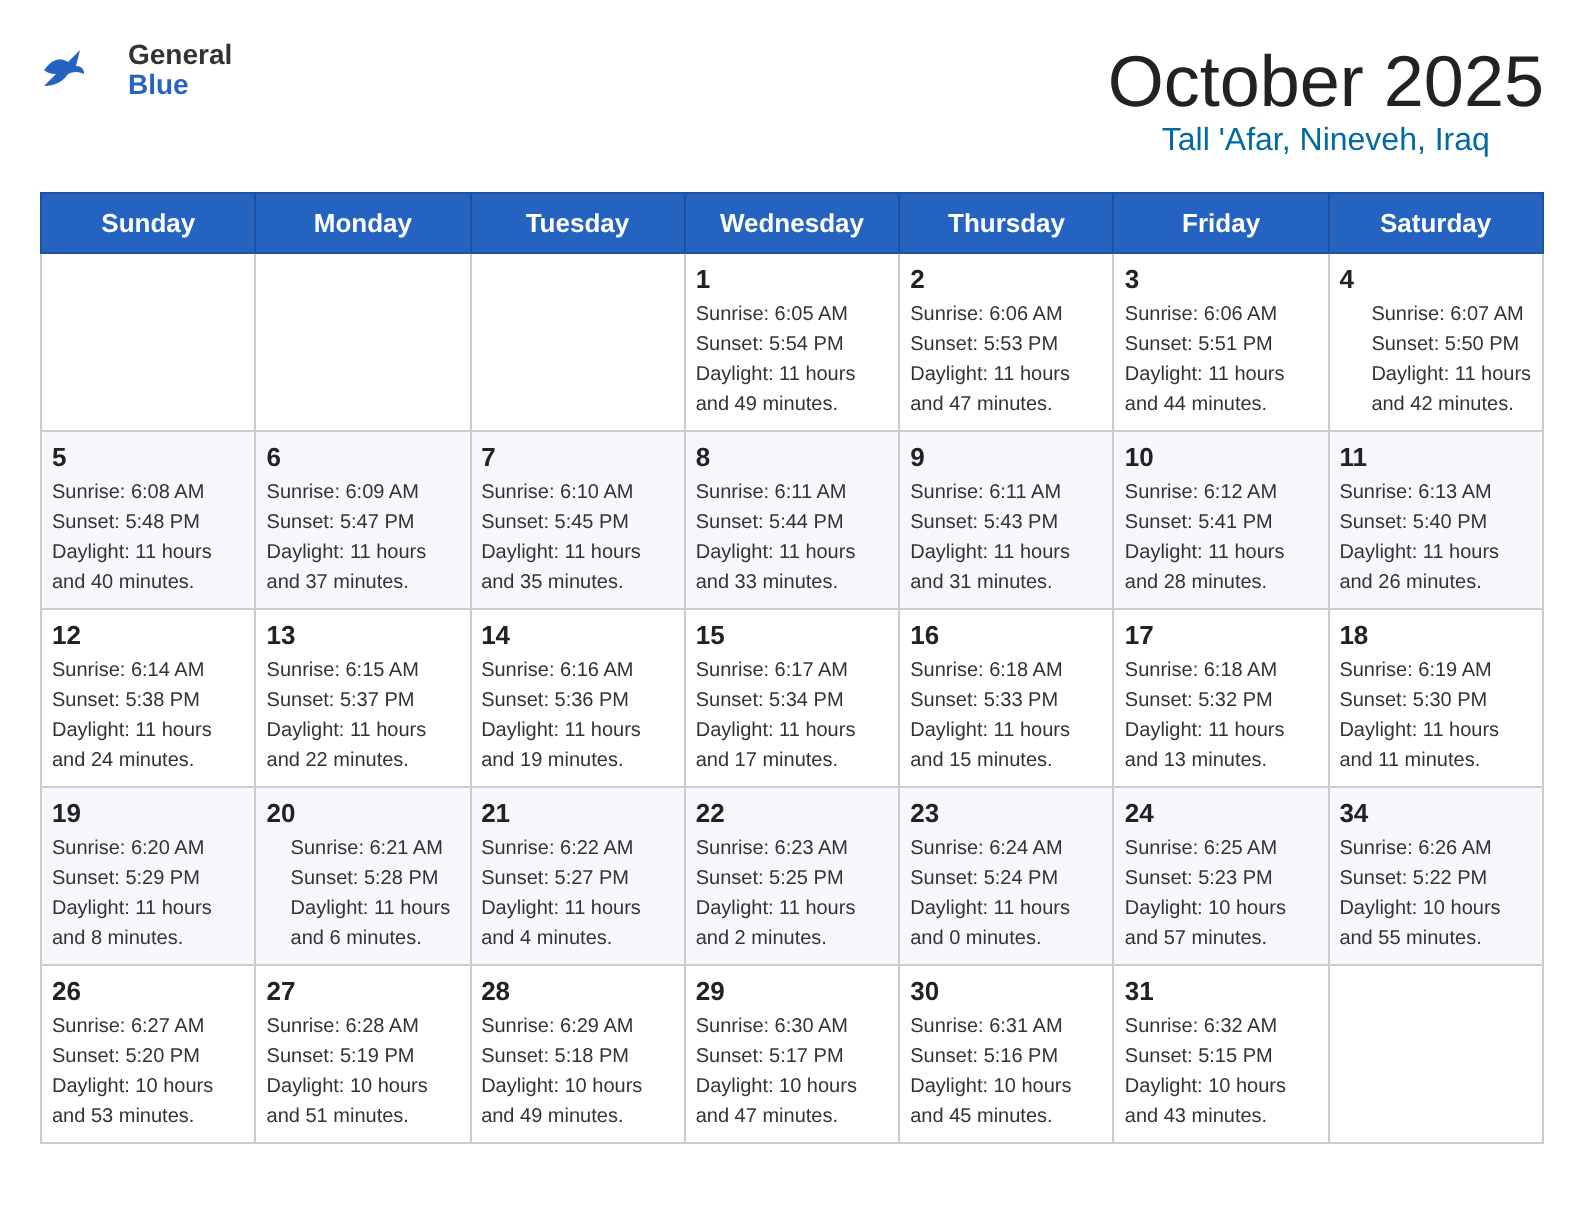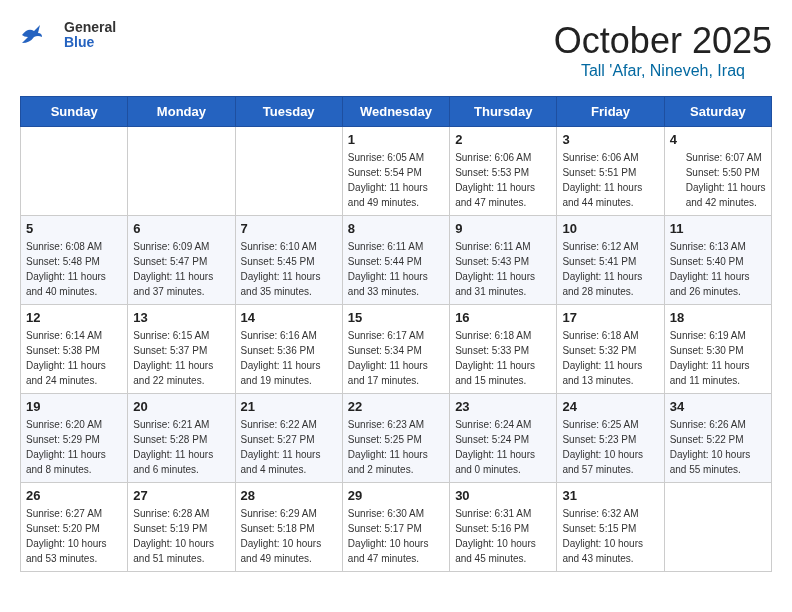--- a/index.html
+++ b/index.html
@@ -245,21 +245,21 @@
       <tr>
         <td>
           <span class="day-number">19</span>
           <div class="day-info" style="white-space: pre-line;">Sunrise: 6:20 AM
 Sunset: 5:29 PM
 Daylight: 11 hours
 and 8 minutes.</div>
         </td>
         <td>
           <span class="day-number">20</span>
-          <div class="day-info" style="white-space: pre-line;">Sunrise: 6:21 AM
+          <div class="day-info" style="white-space: pre-line; margin-left: 12px;">Sunrise: 6:21 AM
 Sunset: 5:28 PM
 Daylight: 11 hours
 and 6 minutes.</div>
         </td>
         <td>
           <span class="day-number">21</span>
           <div class="day-info" style="white-space: pre-line;">Sunrise: 6:22 AM
 Sunset: 5:27 PM
 Daylight: 11 hours
 and 4 minutes.</div>

